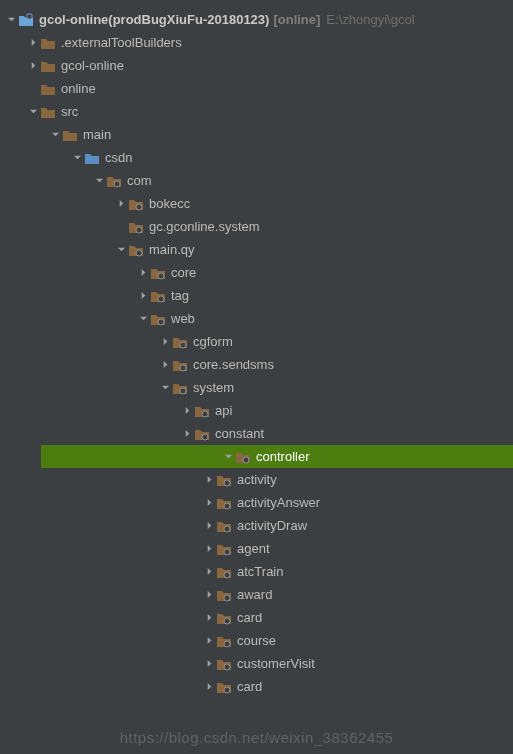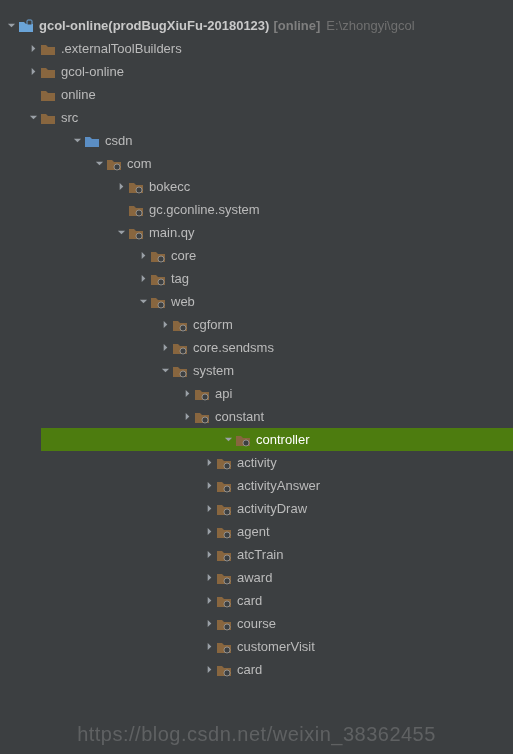--- a/index.html
+++ b/index.html
@@ -6,21 +6,21 @@
   body {
     width: 513px;
     height: 754px;
     background: #3c3f41;
     font-family: "Segoe UI", Arial, sans-serif;
     font-size: 13px;
     color: #bbbbbb;
     overflow: hidden;
     position: relative;
   }
-  .tree { padding-top: 14px; }
+  .tree { padding-top: 8px; }
   .row {
     display: flex;
     align-items: center;
     height: 23px;
     white-space: nowrap;
     cursor: pointer;
   }
   .row.selected {
     background: #4d7c0f;
     color: #ffffff;
@@ -50,21 +50,21 @@
   .label { white-space: nowrap; }
   .label .bold { font-weight: bold; color: #c9c9c9; }
   .label .dec { color: #7f7f7f; font-weight: bold; margin-left: 4px; }
   .label .path { color: #707070; margin-left: 6px; }
   .watermark {
     position: absolute;
     bottom: 8px;
     left: 50%;
     transform: translateX(-50%);
     color: rgba(200,200,200,0.25);
-    font-size: 20px;
+    font-size: 15px;
     font-family: Arial, sans-serif;
     pointer-events: none;
     letter-spacing: 0.5px;
   }
 </style>
 </head>
 <body>
 
 <div class="tree" id="tree">
     <div class="row">
@@ -128,20 +128,34 @@
         </svg>
       </span>
       <span class="icon">
         <svg width="16" height="16" viewBox="0 0 16 16">
           <path d="M1 4 L6 4 L8 6 L15 6 L15 14 L1 14 Z" fill="#88663f"></path>
         </svg>
       </span>
       <span class="label">src</span>
     </div>
     <div class="row">
+      <span class="indent" style="width: 48px;"></span>
+      <span class="arrow">
+        <svg viewBox="0 0 10 10">
+          <path d="M1 3 L5 7 L9 3 Z" fill="#9aa0a6"></path>
+        </svg>
+      </span>
+      <span class="icon">
+        <svg width="16" height="16" viewBox="0 0 16 16">
+          <path d="M1 4 L6 4 L8 6 L15 6 L15 14 L1 14 Z" fill="#88663f"></path>
+        </svg>
+      </span>
+      <span class="label">main</span>
+    </div>
+    <div class="row">
       <span class="indent" style="width: 70px;"></span>
       <span class="arrow">
         <svg viewBox="0 0 10 10">
           <path d="M1 3 L5 7 L9 3 Z" fill="#9aa0a6"></path>
         </svg>
       </span>
       <span class="icon">
         <svg width="16" height="16" viewBox="0 0 16 16">
           <path d="M1 4 L6 4 L8 6 L15 6 L15 14 L1 14 Z" fill="#5b8ec4"></path>
         </svg>

